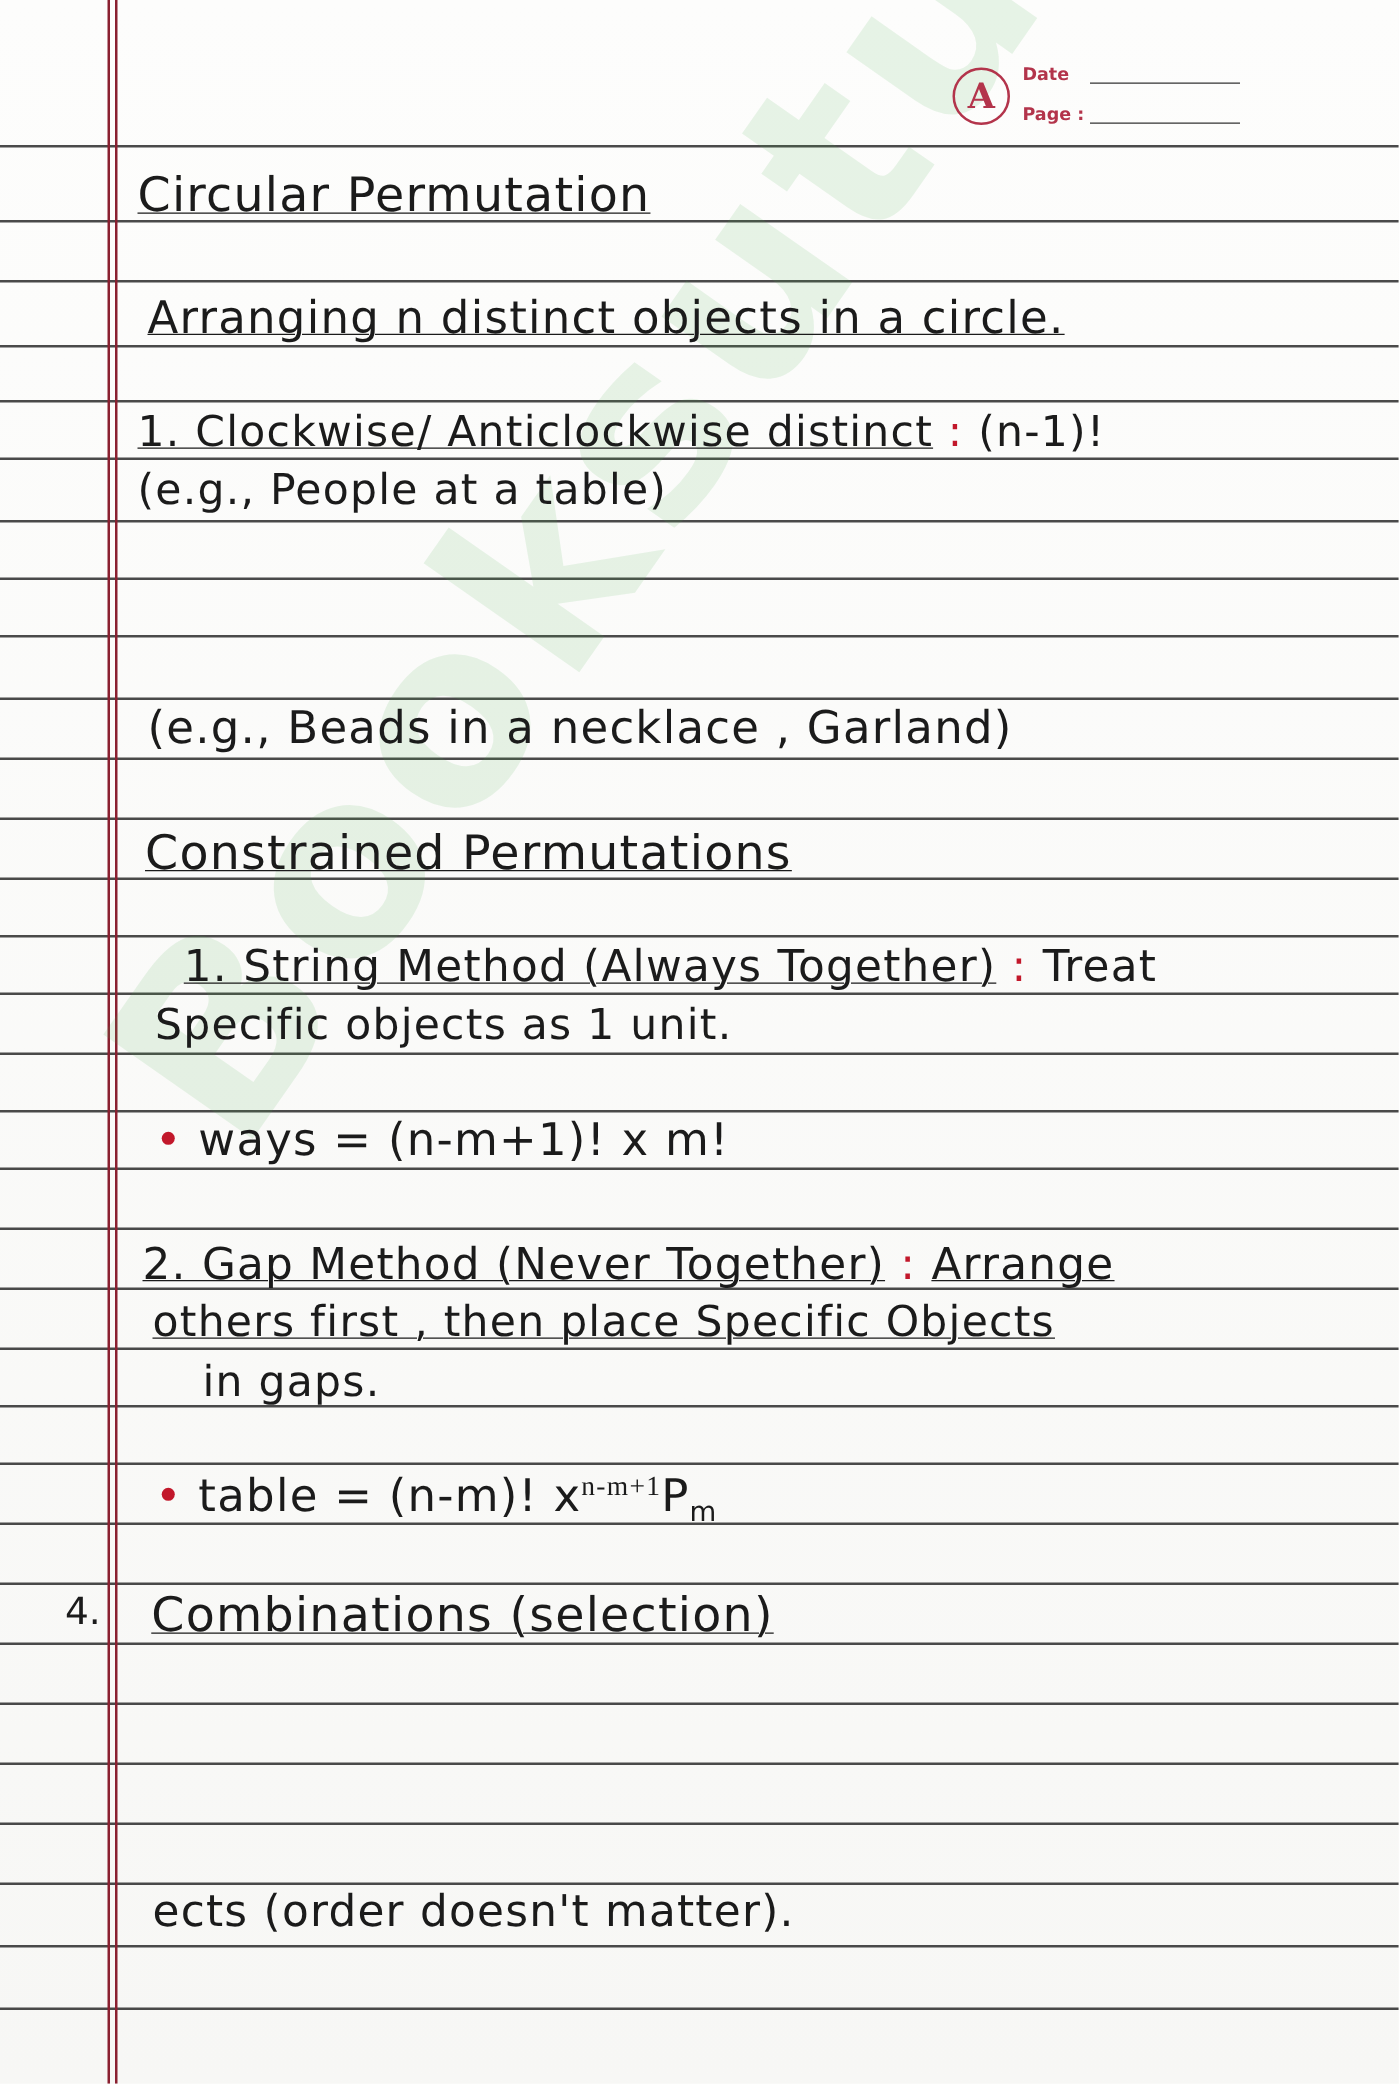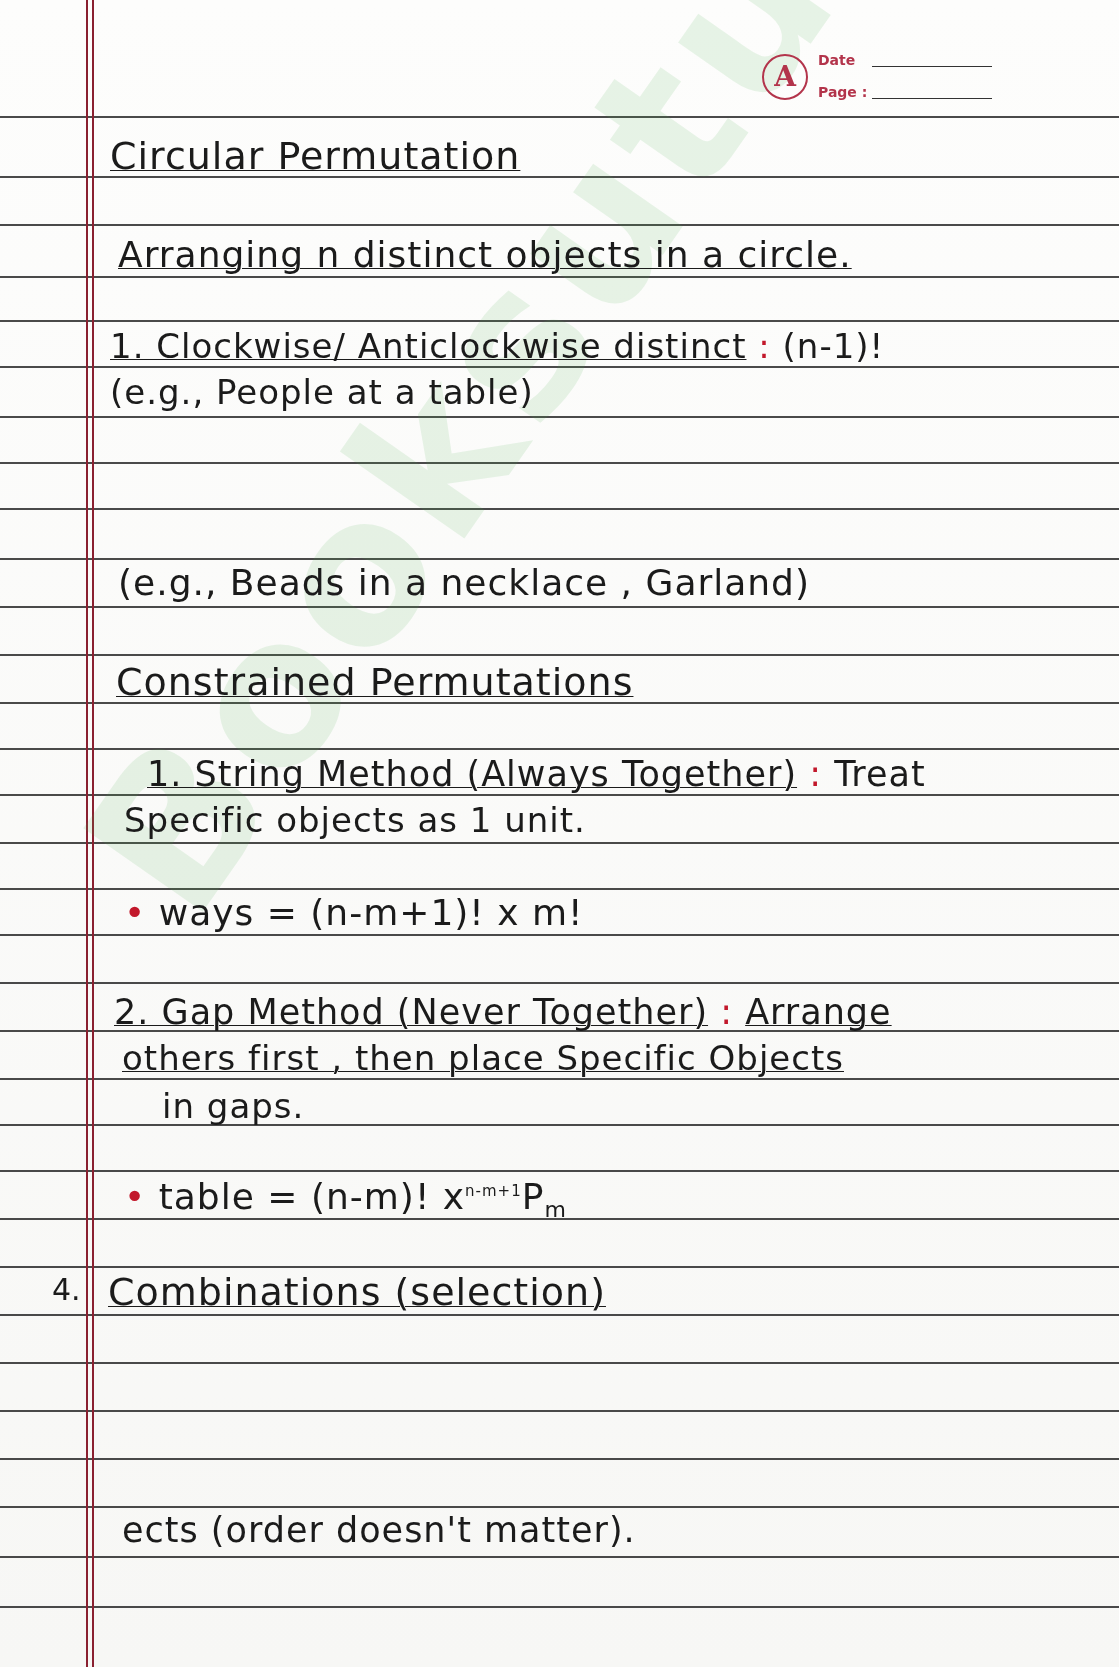--- a/index.html
+++ b/index.html
@@ -15,21 +15,21 @@
     .logo { position:absolute; left:0; top:6px; width:42px; height:42px; border:2px solid #b3344b; border-radius:50%;
       color:#b3344b; font-weight:bold; font-size:28px; text-align:center; line-height:42px; font-family:"DejaVu Serif", serif; }
     .stamp-label { position:absolute; left:56px; font-size:14px; color:#b3344b; font-weight:bold; }
     .stamp-line { position:absolute; left:110px; height:1px; background:#333; }
     .row { position:absolute; white-space:nowrap; font-size:34px; letter-spacing:1px; }
     .ul { text-decoration:underline; text-decoration-thickness:1px; }
     .red { color:#c2182b; }
     .frac { display:inline-block; vertical-align:middle; text-align:center; line-height:1; }
     .frac .num { display:block; border-bottom:2px solid #1b1b1b; padding:0 4px; }
     .frac .den { display:block; font-size:26px; padding-top:4px; }
-    sup { font-size:15px; }
+    sup { font-size:22px;font-family:Liberation Serif, serif; }
     sub { font-size:22px; }
     .numtag { position:absolute; left:52px; font-size:30px; }
   </style>
 </head>
 <body>
 
 <div class="page">
 
   <div class="hline" style="top:116px"></div>
   <div class="hline" style="top:176px"></div>
@@ -110,17 +110,17 @@
   </div>
   <div class="row ul" style="left:122px; top:1038px;">others first , then place Specific Objects</div>
   <div class="row" style="left:122px; top:1086px;margin-left:40px;">in gaps.</div>
 
   <div class="row" style="left:124px; top:1176px; font-size:36px;">
     <span class="red">•</span>
     <span>table = (n-m)! x</span><sup>n-m+1</sup><span>P</span><sub>m</sub>
   </div>
 
   <div class="numtag" style="top:1272px;">4.</div>
-  <div class="row ul" style="left:108px; top:1270px; font-size:38px;">Combinations (selection)</div>
+  <div class="row ul" style="left:121px; top:1270px; font-size:38px;">Combinations (selection)</div>
 
 
   <div class="row" style="left:122px; top:1510px; font-size:35px;">ects (order doesn't matter).</div>
 </div>
 
 </body></html>

